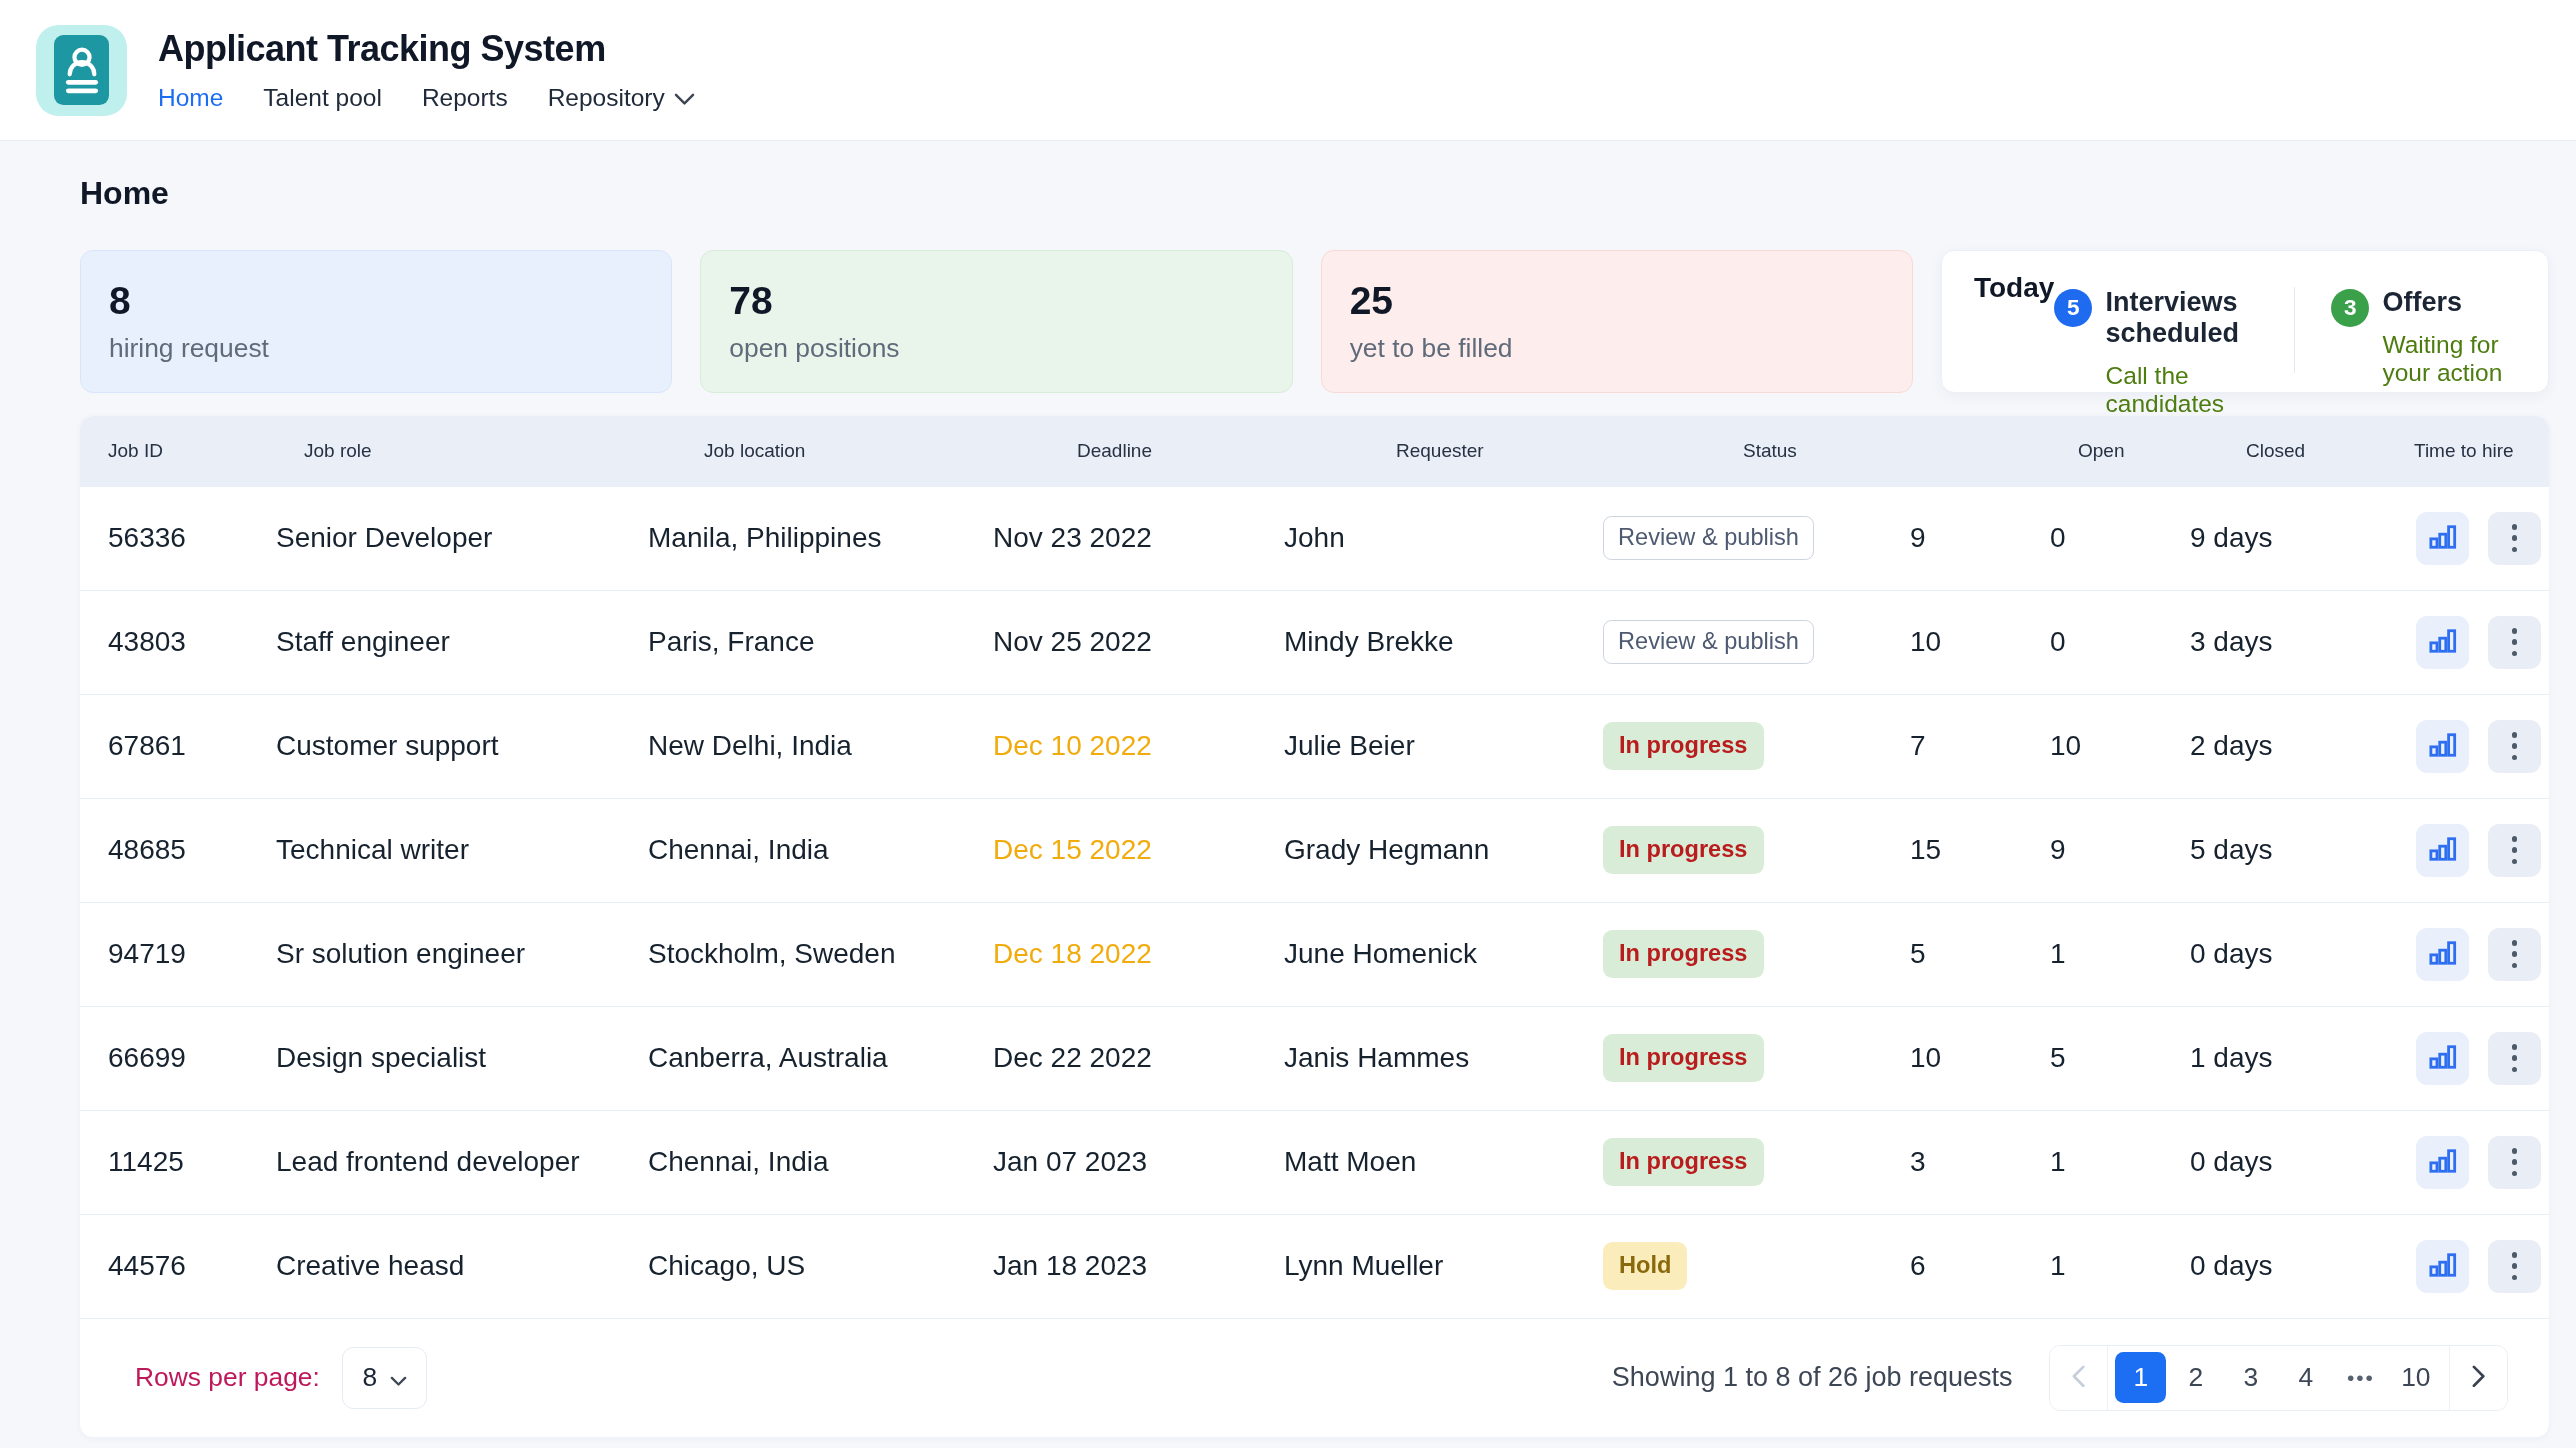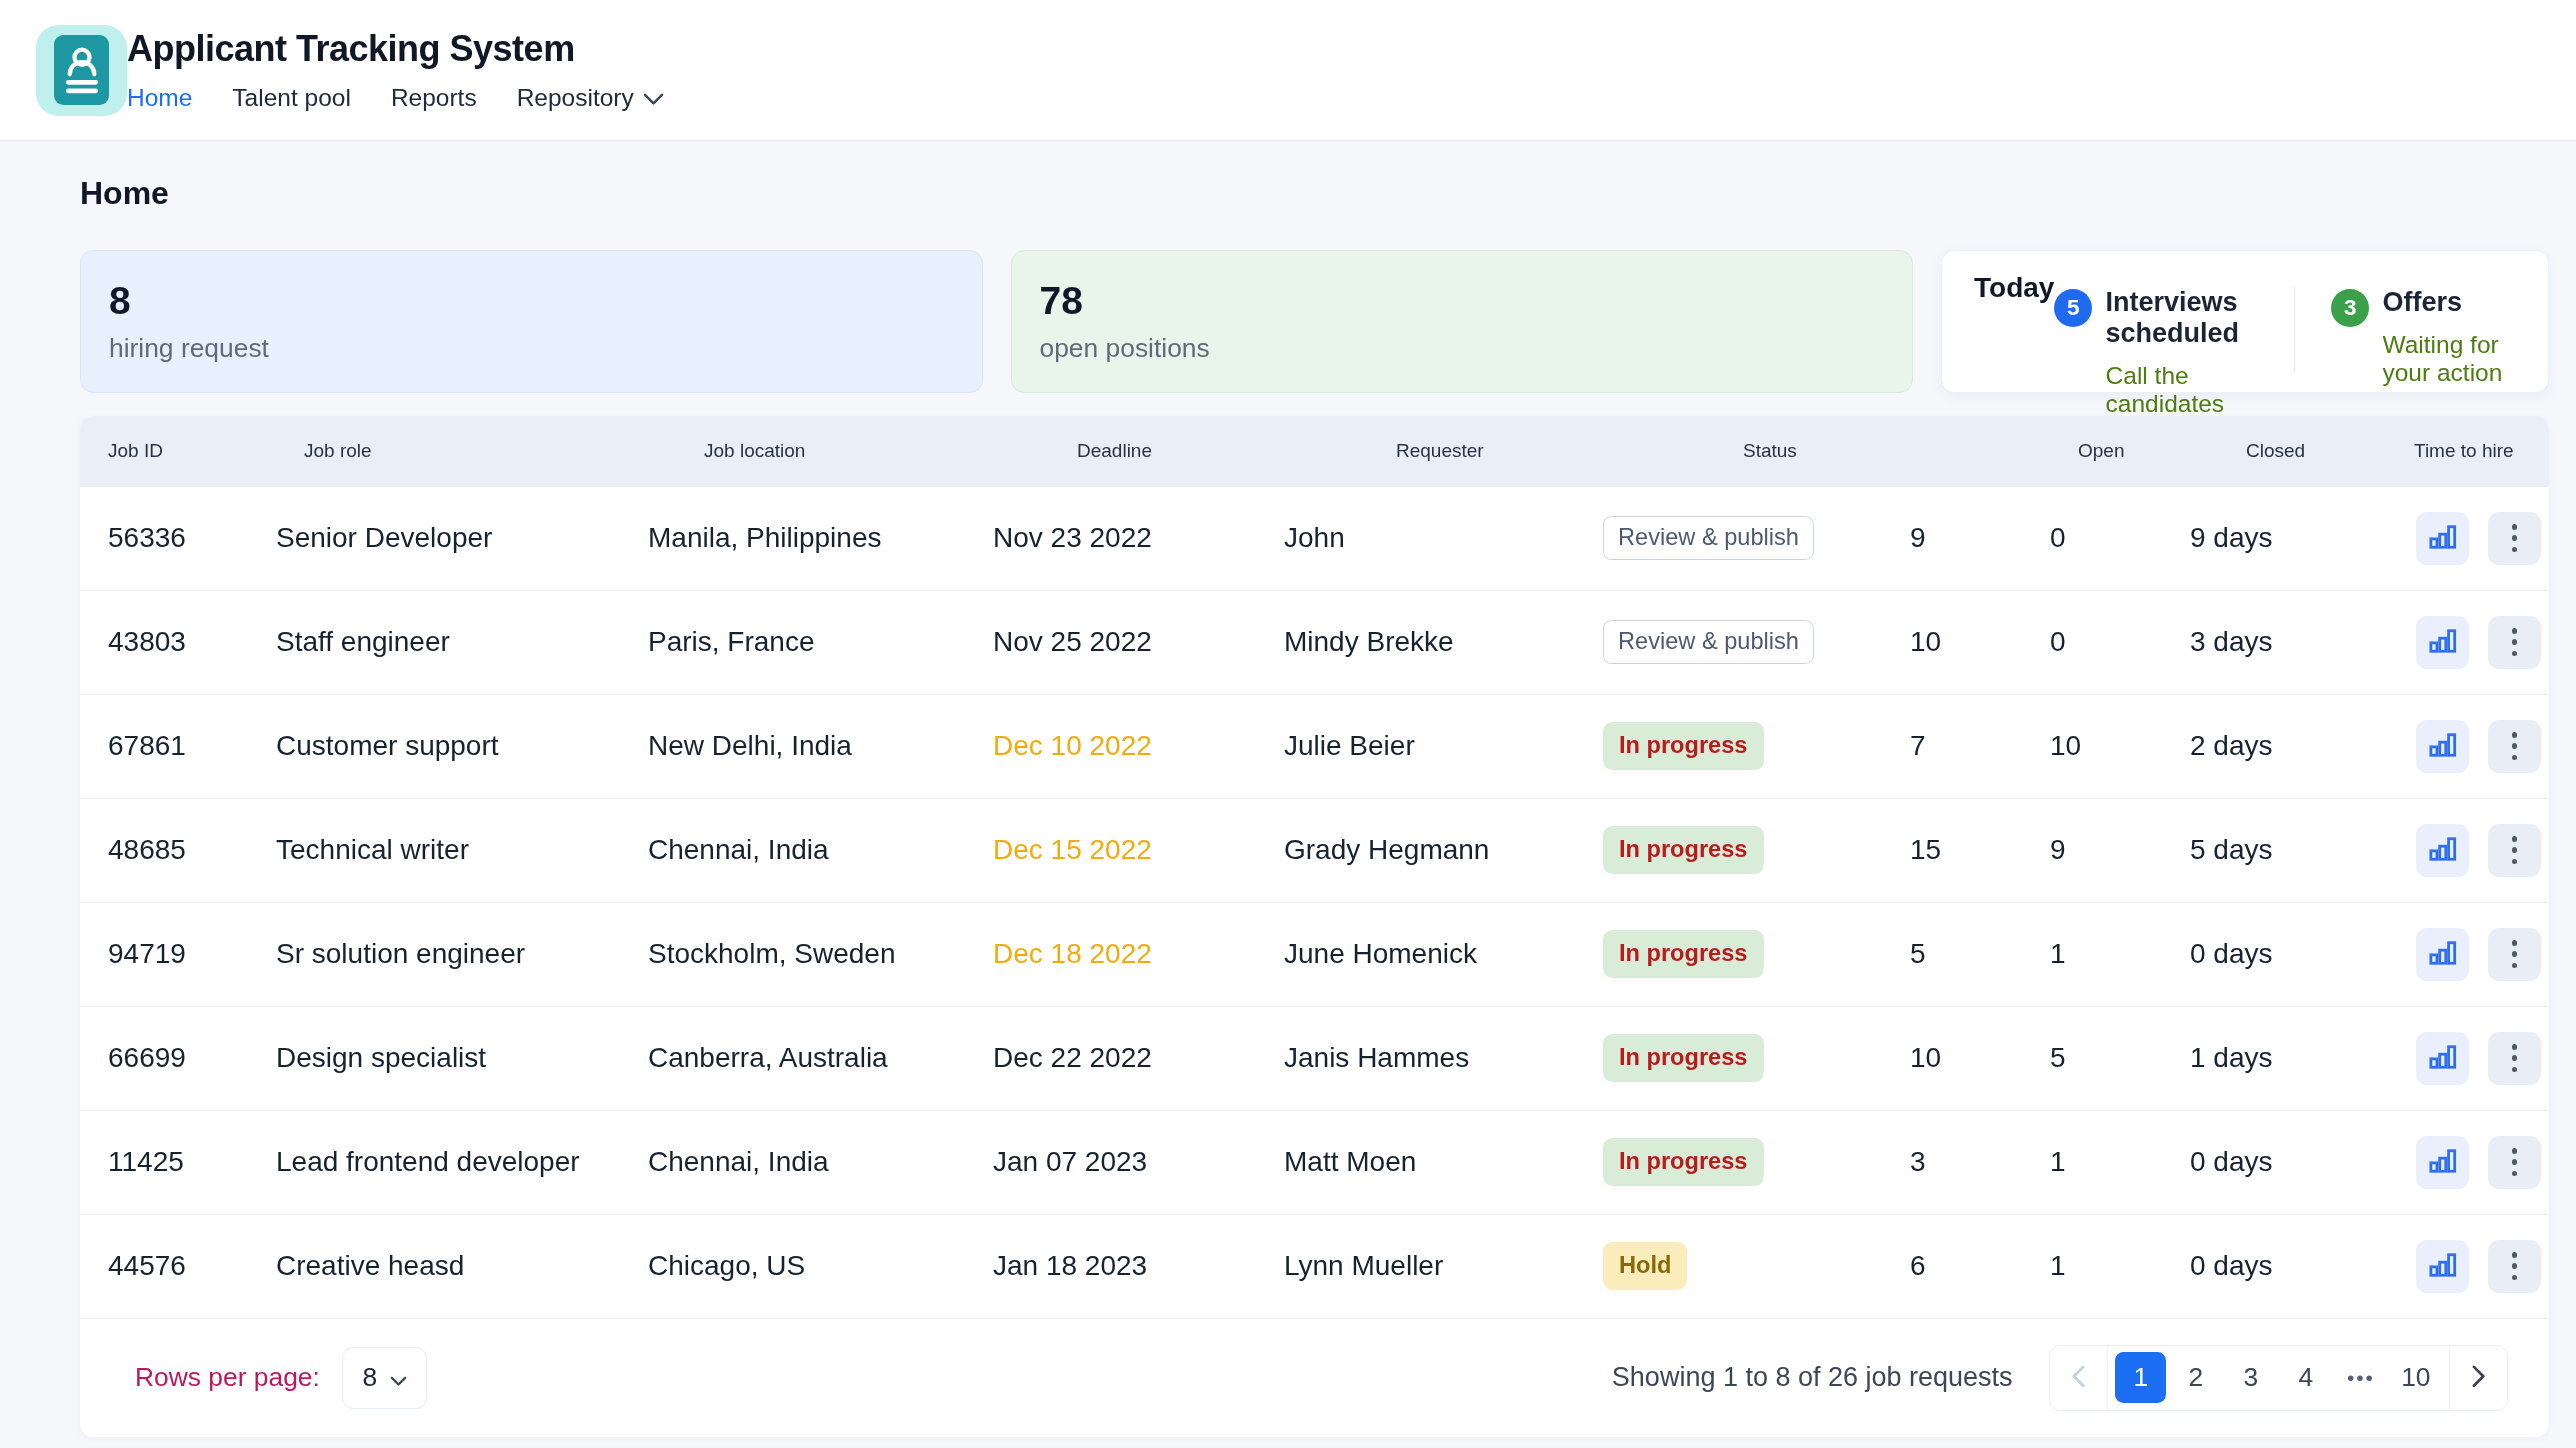--- a/index.html
+++ b/index.html
@@ -16,21 +16,21 @@
     display:flex; align-items:center; padding-left:36px;
   }
   .logo {
     width:91px; height:91px; background:#bff0ee; border-radius:22.6px;
     display:flex; align-items:center; justify-content:center; flex:0 0 auto;
   }
   .logo-card {
     width:55px; height:70px; background:#1d97a1; border-radius:9.4px;
     display:flex; align-items:center; justify-content:center;
   }
-  .head-block { display:flex; flex-direction:column; gap:13.2px; }
+  .head-block { margin-left:31px; display:flex; flex-direction:column; gap:13.2px; }
   .app-title { font-size:36px; font-weight:700; color:#101828; letter-spacing:-0.5px; }
   .nav { display:flex; align-items:center; gap:40px; }
   .nav-item { font-size:24.5px; color:#202b3a; cursor:pointer; display:flex; align-items:center; gap:9.4px; }
   .nav-item.active { color:#1b6ef3; }
 
   
   .content { width:2469px; margin:0 auto 0 80px; }
   .page-title { font-size:32px; font-weight:700; color:#101828; margin-top:34px; }
 
   
@@ -178,20 +178,24 @@
   <div class="page-title">Home</div>
 
   <div class="cards">
     <div class="stat-card blue">
       <div class="stat-value">8</div>
       <div class="stat-label">hiring request</div>
     </div>
     <div class="stat-card green">
       <div class="stat-value">78</div>
       <div class="stat-label">open positions</div>
+    </div>
+    <div class="stat-card red">
+      <div class="stat-value">25</div>
+      <div class="stat-label">yet to be filled</div>
     </div>
 
     <div class="today-card">
       <div class="today-title">Today</div>
       <div class="today-row">
         <div class="today-item">
           <div class="count-badge blue-bg">5</div>
           <div>
             <div class="today-item-title">Interviews scheduled</div>
             <div class="today-item-sub">Call the candidates</div>

